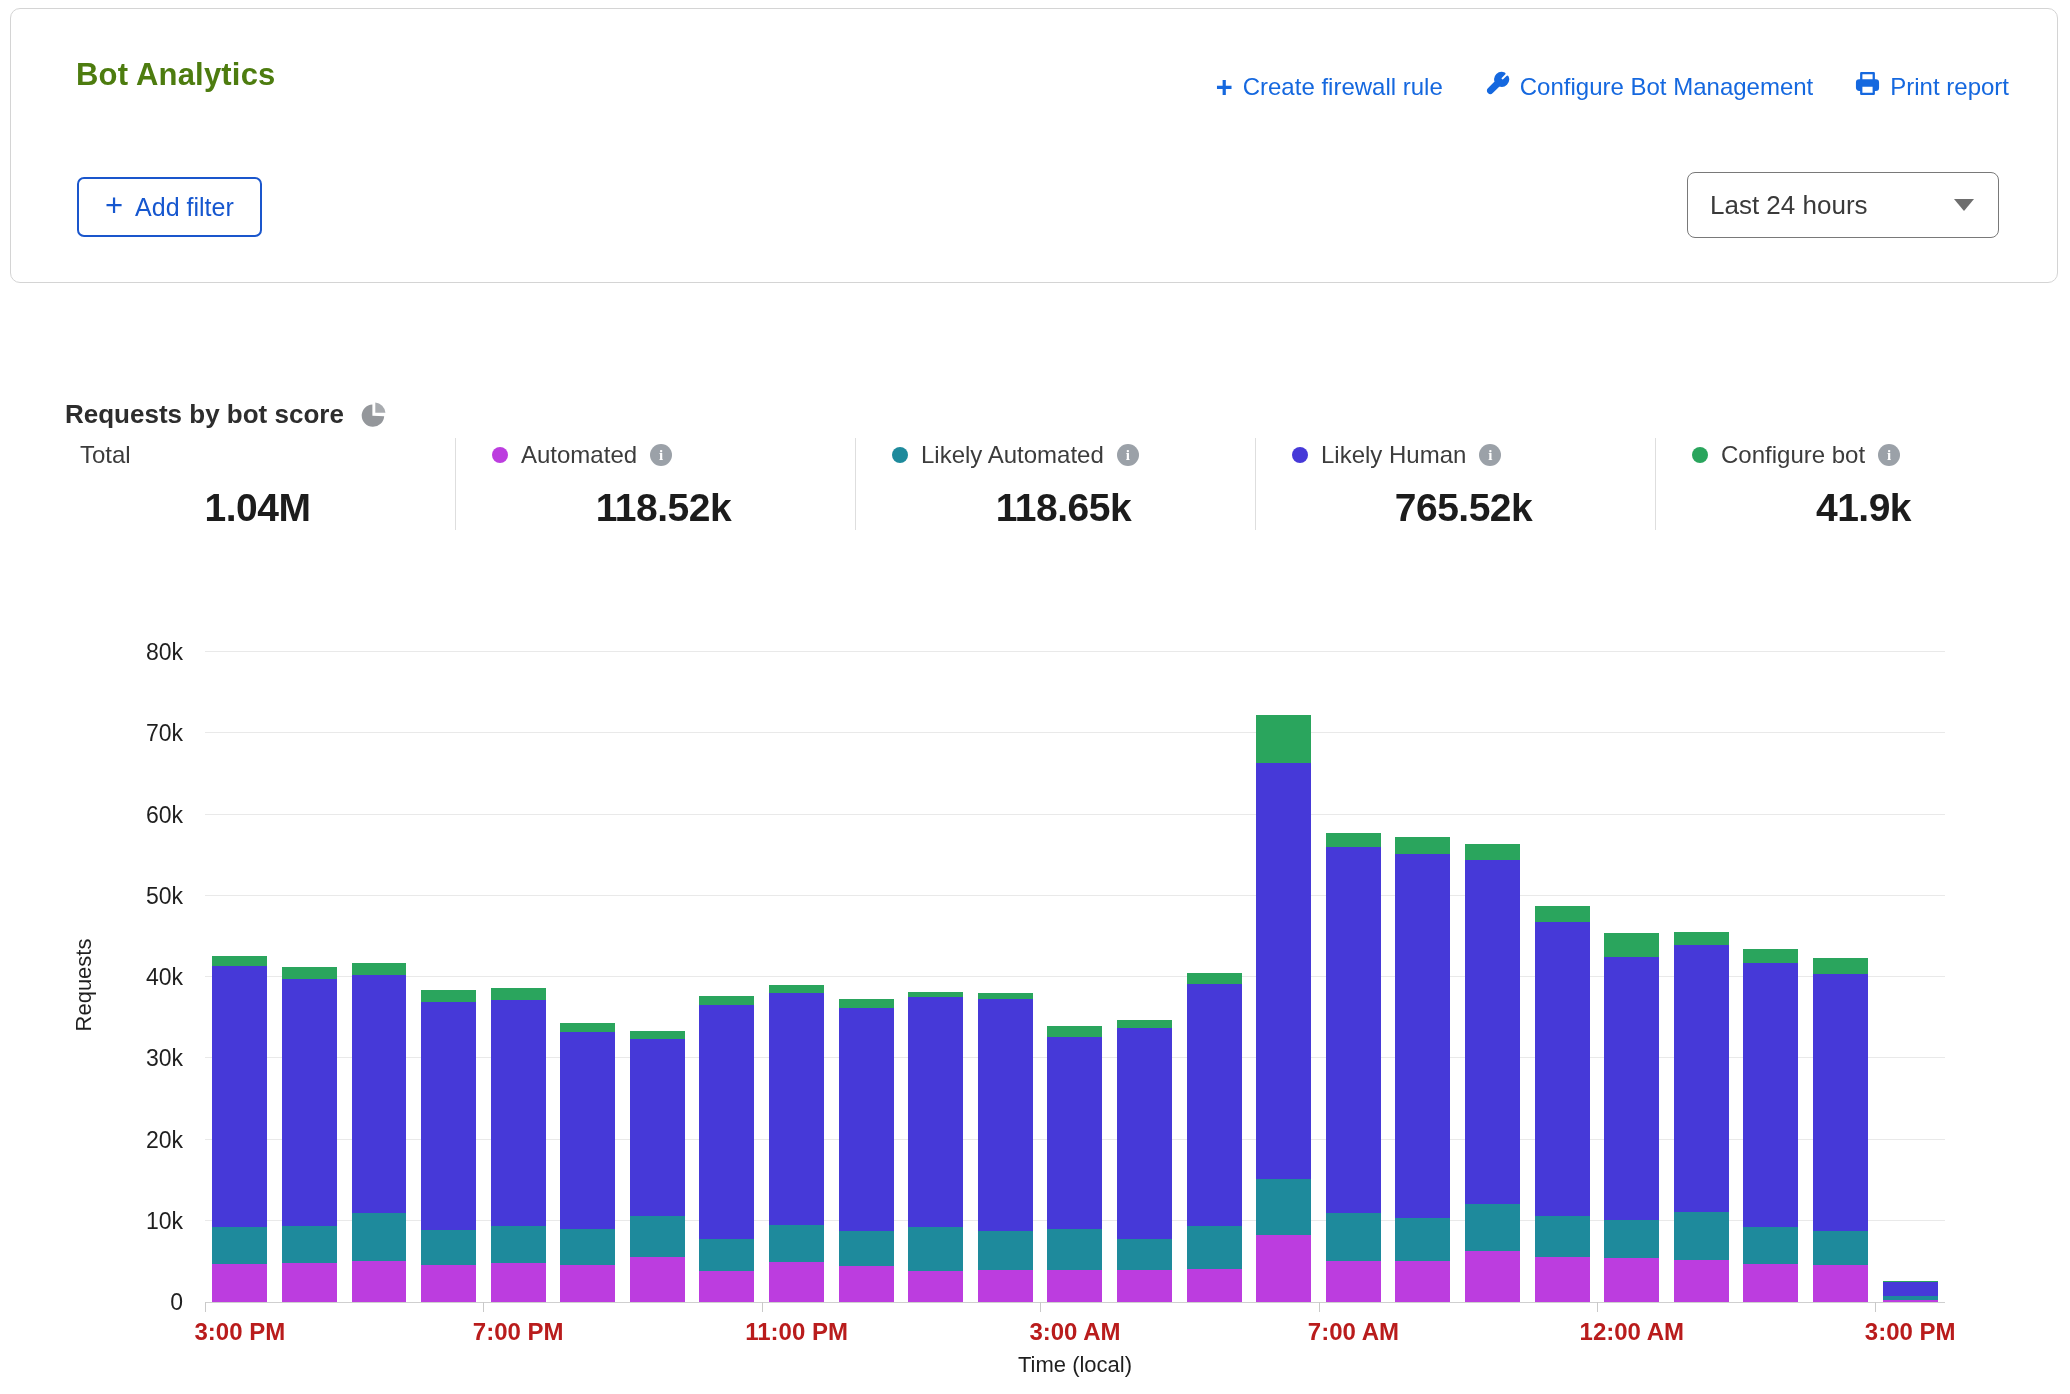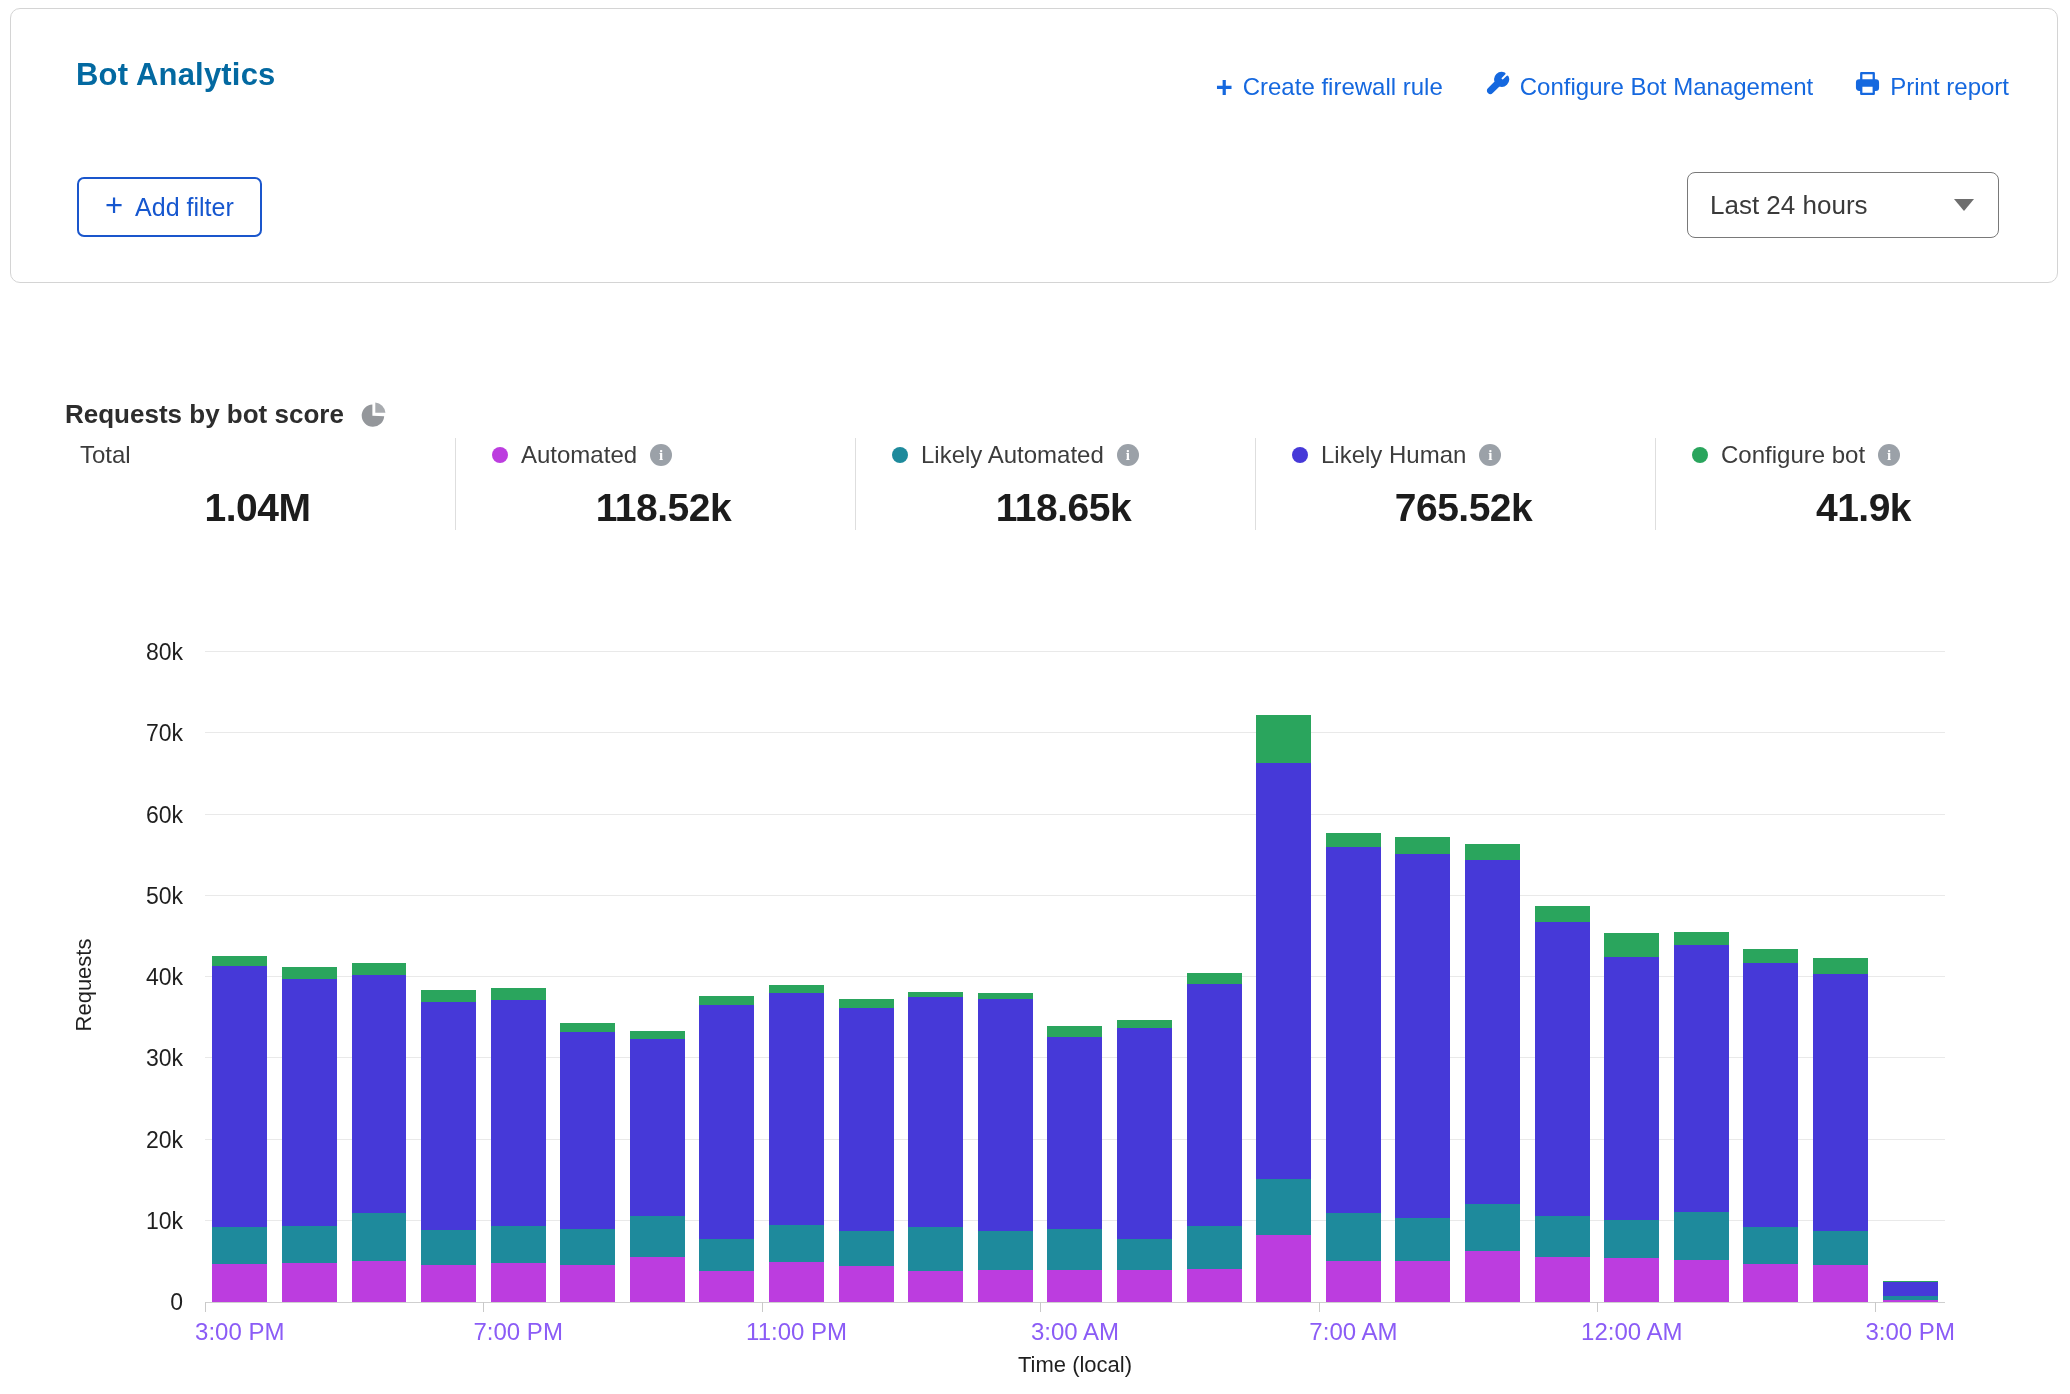--- a/index.html
+++ b/index.html
@@ -2,21 +2,21 @@
 <html><head>
 <meta charset="utf-8">
 <style>
   html,body{margin:0;padding:0;background:#fff;}
   #app{position:relative;width:2070px;height:1394px;background:#fff;overflow:hidden;
        font-family:"Liberation Sans","DejaVu Sans",sans-serif;color:#2f2f2f;}
 
   
   .header-card{position:absolute;left:10px;top:8px;width:2048px;height:275px;
                border:1px solid #d4d4d4;border-radius:10px;background:#fff;box-sizing:border-box;}
-  .page-title{position:absolute;left:65px;top:48px;font-size:31px;font-weight:700;color:#0369a1;letter-spacing:.2px;}
+  .page-title{position:absolute;left:65px;top:48px;font-size:31px;font-weight:700;color:#4d7c0f;letter-spacing:.2px;}
   .header-links{position:absolute;right:48px;top:62px;display:flex;align-items:center;gap:42px;}
   .hlink{display:flex;align-items:center;gap:10px;color:#1568df;font-size:24px;cursor:pointer;text-decoration:none;}
   .hlink .plus-glyph{font-size:29px;font-weight:600;line-height:20px;}
   .hlink svg{width:25px;height:25px;}
   .add-filter-btn{position:absolute;left:66px;top:168px;height:60px;display:inline-flex;align-items:center;gap:12px;
                   padding:0 26px;border:2px solid #1a56cc;border-radius:7px;background:#fff;color:#1657cf;
                   font-size:25px;cursor:pointer;font-family:inherit;}
   .add-filter-btn .plus-glyph{font-size:31px;font-weight:400;margin-top:-3px;}
   .time-select{position:absolute;right:58px;top:163px;width:312px;height:66px;box-sizing:border-box;
                border:1px solid #797979;border-radius:8px;background:#fff;display:flex;align-items:center;
@@ -44,21 +44,21 @@
 
   
   .plot{position:absolute;left:205px;top:652px;width:1740px;height:650px;border-bottom:1px solid #cfcfcf;}
   .gridline{position:absolute;left:0;width:100%;height:1px;background:#e9e9e9;}
   .ylab{position:absolute;right:100%;margin-right:22px;transform:translateY(-50%);font-size:23px;color:#1f1f1f;white-space:nowrap;}
   .bars{position:absolute;left:0;top:0;width:100%;height:100%;display:flex;align-items:flex-end;}
   .slot{flex:1 1 0;height:100%;display:flex;align-items:flex-end;justify-content:center;}
   .bar{width:79%;display:flex;flex-direction:column-reverse;}
   .seg{width:100%;}
   .xtickmark{position:absolute;top:100%;width:1px;height:10px;background:#c9c9c9;}
-  .xlab{position:absolute;top:100%;margin-top:16px;transform:translateX(-50%);font-size:24px;color:#8b5cf6;white-space:nowrap;}
+  .xlab{position:absolute;top:100%;margin-top:16px;transform:translateX(-50%);font-size:24px;color:#b91c1c;white-space:nowrap;font-weight:bold;}
   .y-axis-title{position:absolute;left:84px;top:985px;transform:translate(-50%,-50%) rotate(-90deg);
                 font-size:22px;color:#1f1f1f;white-space:nowrap;}
   .x-axis-title{position:absolute;left:1075px;top:1352px;transform:translateX(-50%);font-size:22px;color:#1f1f1f;}
 </style>
 </head>
 <body>
 
 <div id="app">
 
   <div class="header-card">

